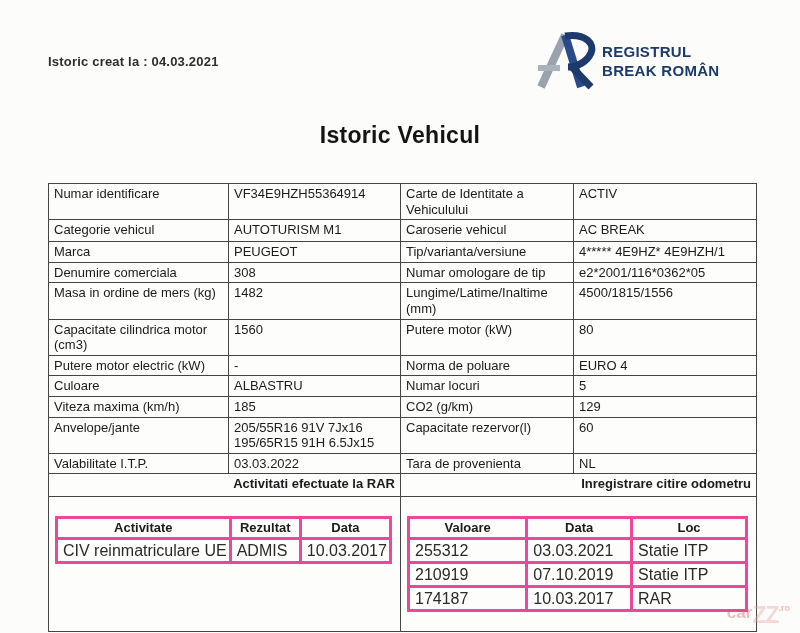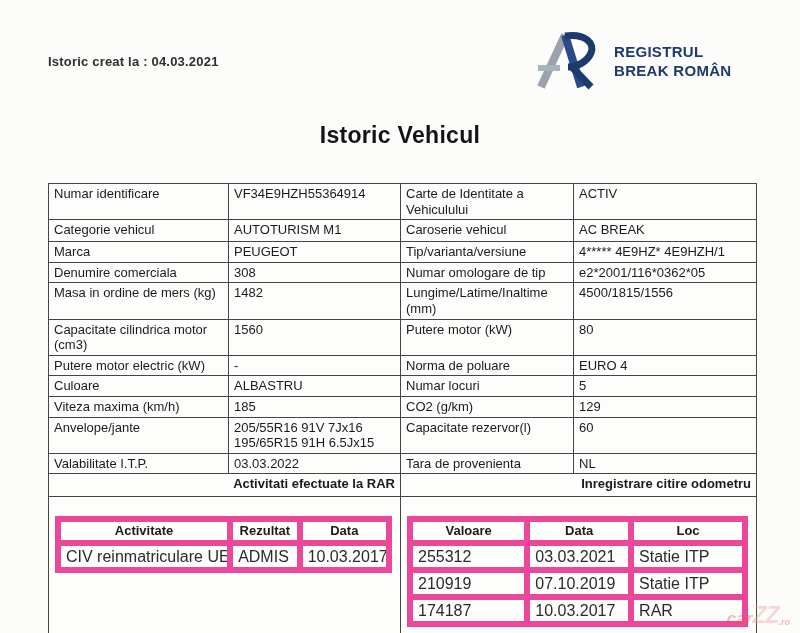--- a/index.html
+++ b/index.html
@@ -12,21 +12,21 @@
     color:#1b1b1b;
     overflow:hidden;
   }
   .created {
     position:absolute; top:54px; left:48px;
     font-size:13px; font-weight:bold; color:#2e2e2e;
     letter-spacing:0.2px;
   }
   .logo {
     position:absolute; top:30px; left:536px;
-    display:flex; align-items:center; gap:16px;
+    display:flex; align-items:center; gap:4px;
   }
   .logo-text { line-height:1.25; font-weight:bold; font-size:15px; color:#1d3a6d; letter-spacing:0.3px; }
   .title {
     position:absolute; top:122px; left:0; width:100%;
     text-align:center; font-size:23px; font-weight:bold; color:#141414;
     letter-spacing:0.3px;
   }
   table.main {
     position:absolute; left:48px; top:183px;
     width:708px; border-collapse:collapse;
@@ -45,35 +45,35 @@
   tr.section-titles > td {
     text-align:right; font-weight:bold; font-size:16px;
     height:23px; padding:1px 4px;
   }
   tr.bottom-row > td { height:88px; padding:0; vertical-align:top; }
   table.sub {
     width:calc(100% - 4px); margin:1px;
     border-collapse:collapse; table-layout:fixed;
   }
   table.sub td {
-    border:6px solid #ec4899;
+    border:3px solid #ec4899;
     padding:1px 5px;
     overflow:hidden; white-space:nowrap;
   }
   table.sub tr.sub-head td {
     text-align:center; font-weight:bold; font-size:13px; height:20px;
   }
   table.sub tr.sub-data td {
     font-size:16px; height:22px; color:#2a2a2a;
   }
   .watermark {
     position:absolute; right:10px; bottom:6px;
-    font-style:italic; font-weight:bold;
+    font-weight:bold;
     opacity:0.4; line-height:1;
-    display:flex; align-items:flex-end;
+    display:flex; align-items:flex-start;
   }
   .wm-car { font-size:17px; color:#d85a58; }
   .wm-zz  { font-size:23px; color:#eda2a0; letter-spacing:-1px; }
   .wm-ro  { font-size:9px;  color:#d85a58; }
 </style>
 </head>
 <body>
 
 <div class="page">
 

